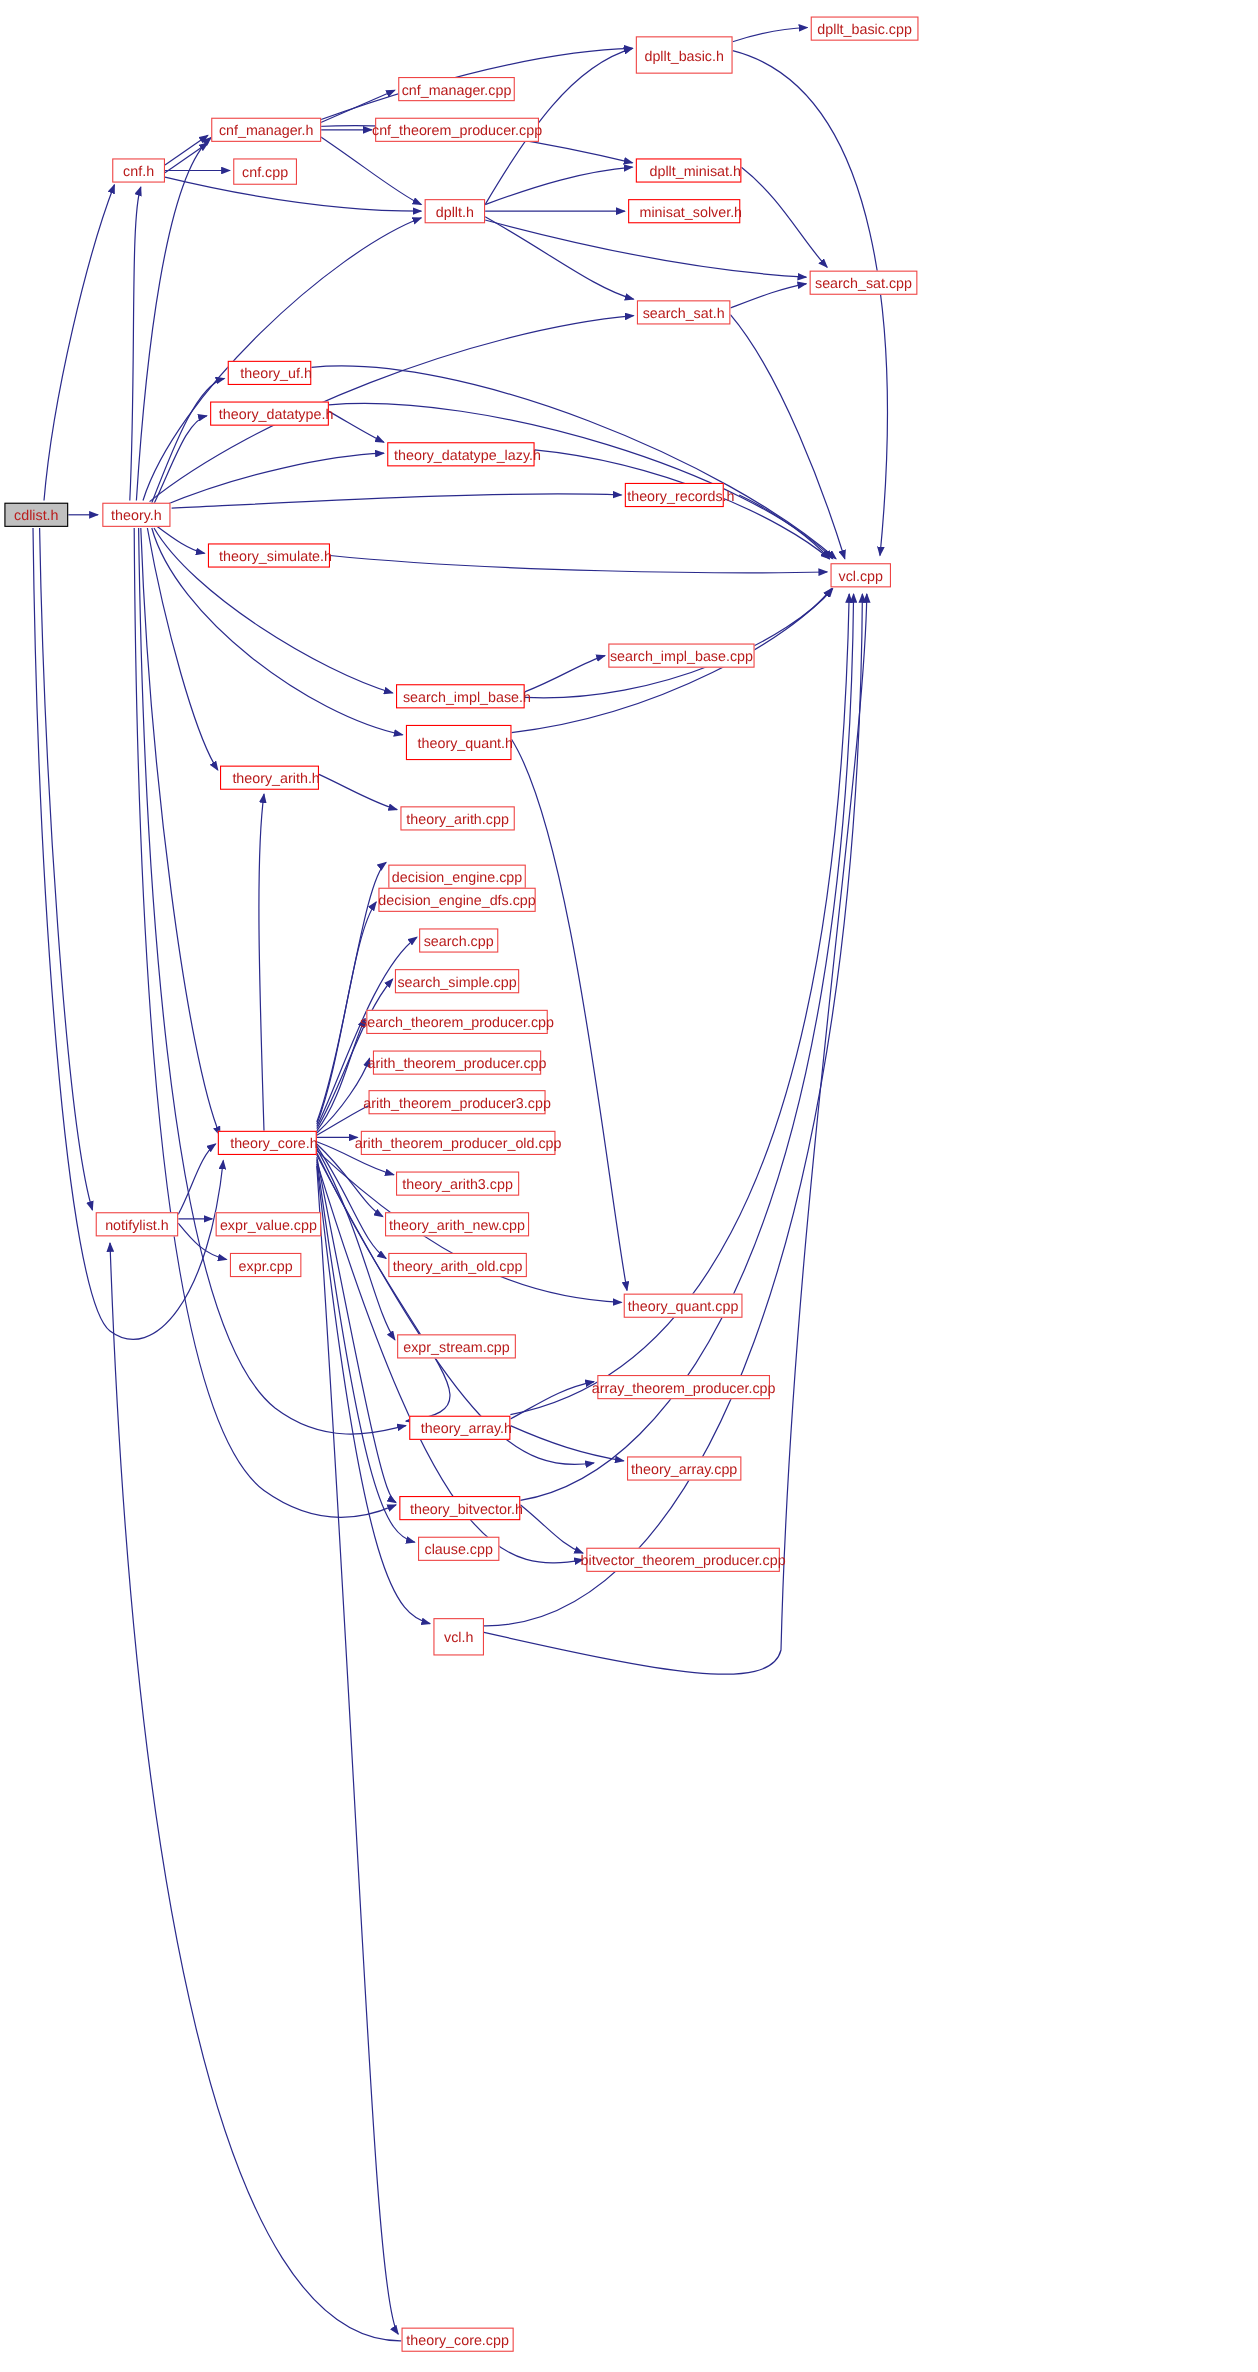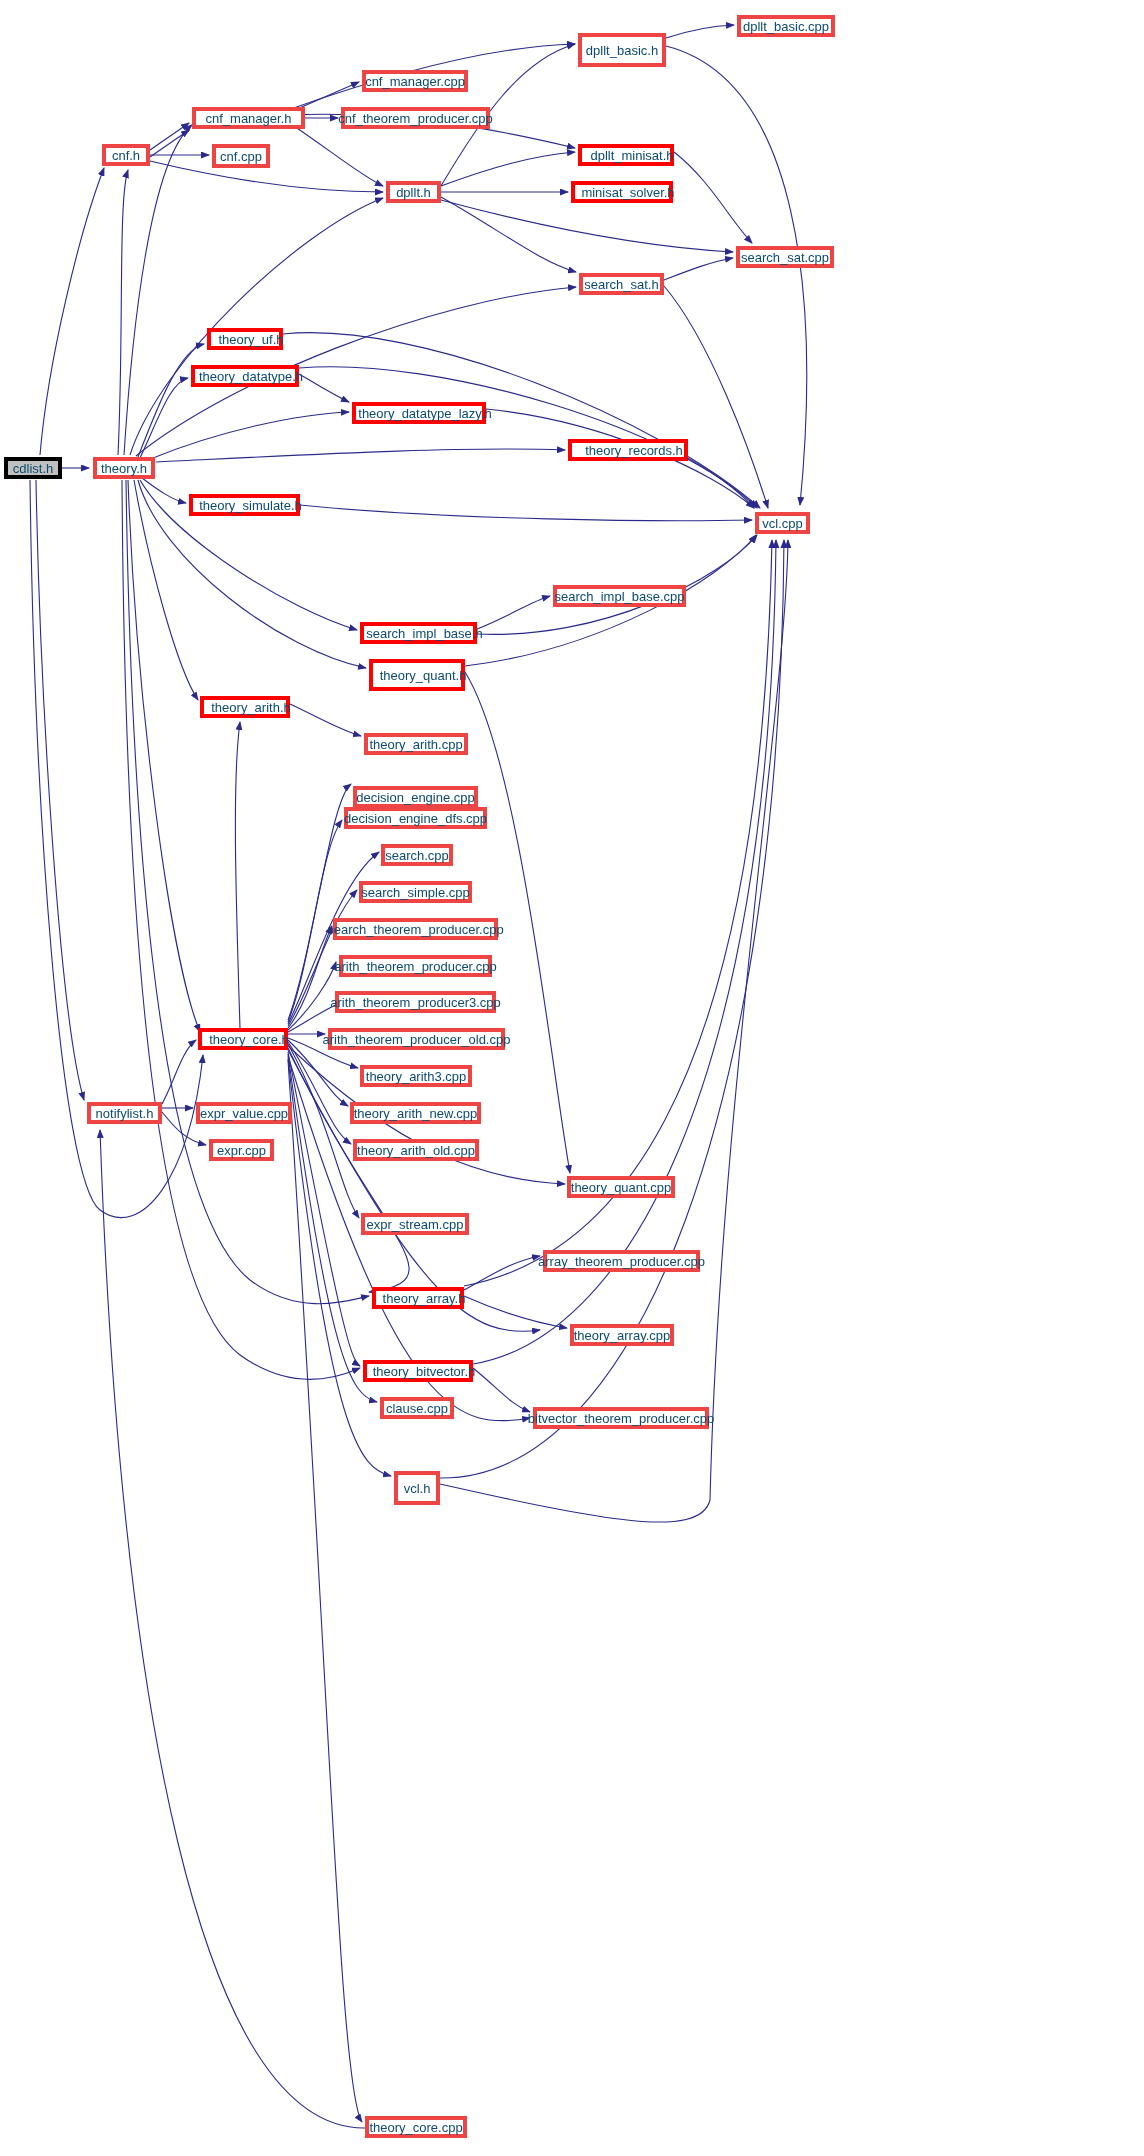--- a/index.html
+++ b/index.html
@@ -2,23 +2,23 @@
 <html><head>
 <meta charset="utf-8">
 <style>
   html,body{margin:0;padding:0;background:#ffffff;}
   body{font-family:"Liberation Sans", sans-serif;}
   #canvas{position:relative;width:1144px;height:2156px;overflow:hidden;background:#fff;}
   #edges{position:absolute;left:0;top:0;width:1144px;height:2156px;}
   .node{
     position:absolute;
     box-sizing:border-box;
-    border:4px solid #ef4444;
+    border:1px solid #ef4444;
     background:#ffffff;
-    color:#0c4a6e;
+    color:#b91c1c;
     font-size:13px;
     line-height:1;
     display:flex;
     align-items:center;
     justify-content:center;
     white-space:nowrap;
     padding:0 4px;
   }
   .node.red{border-color:#ff0000;padding-left:16px;}
   .node.filled{background:#c0c0c0;border-color:#000;}
@@ -171,35 +171,35 @@
 
     <path d="M440,1484 C600,1520 700,1540 710,1500 C720,1100 786,700 788,540"></path>
 
     <path d="M365,2128 C200,2130 120,1700 100,1130"></path>
   </g>
 </svg>
 
 <div class="node filled" style="left:4px;top:457px;width:58px;height:22px">cdlist.h</div>
 <div class="node" style="left:93px;top:457px;width:62px;height:22px">theory.h</div>
 <div class="node" style="left:102px;top:144px;width:48px;height:22px">cnf.h</div>
-<div class="node" style="left:192px;top:107px;width:113px;height:22px">cnf_manager.h</div>
+<div class="node" style="left:192px;top:107px;width:100px;height:22px">cnf_manager.h</div>
 <div class="node" style="left:212px;top:144px;width:58px;height:24px">cnf.cpp</div>
 <div class="node" style="left:362px;top:70px;width:106px;height:22px">cnf_manager.cpp</div>
 <div class="node" style="left:341px;top:107px;width:149px;height:22px">cnf_theorem_producer.cpp</div>
 <div class="node" style="left:386px;top:181px;width:55px;height:22px">dpllt.h</div>
 <div class="node" style="left:578px;top:33px;width:88px;height:34px">dpllt_basic.h</div>
 <div class="node" style="left:737px;top:15px;width:98px;height:22px">dpllt_basic.cpp</div>
 <div class="node red" style="left:578px;top:144px;width:96px;height:22px">dpllt_minisat.h</div>
 <div class="node red" style="left:571px;top:181px;width:102px;height:22px">minisat_solver.h</div>
 <div class="node" style="left:579px;top:273px;width:85px;height:22px">search_sat.h</div>
 <div class="node" style="left:736px;top:246px;width:98px;height:22px">search_sat.cpp</div>
 <div class="node red" style="left:207px;top:328px;width:76px;height:22px">theory_uf.h</div>
 <div class="node red" style="left:191px;top:365px;width:108px;height:22px">theory_datatype.h</div>
 <div class="node red" style="left:352px;top:402px;width:134px;height:22px">theory_datatype_lazy.h</div>
-<div class="node red" style="left:568px;top:439px;width:120px;height:22px">theory_records.h</div>
+<div class="node red" style="left:568px;top:439px;width:90px;height:22px">theory_records.h</div>
 <div class="node red" style="left:189px;top:494px;width:111px;height:22px">theory_simulate.h</div>
 <div class="node" style="left:755px;top:512px;width:55px;height:22px">vcl.cpp</div>
 <div class="node" style="left:553px;top:585px;width:133px;height:22px">search_impl_base.cpp</div>
 <div class="node red" style="left:360px;top:622px;width:117px;height:22px">search_impl_base.h</div>
 <div class="node red" style="left:369px;top:659px;width:96px;height:32px">theory_quant.h</div>
 <div class="node red" style="left:200px;top:696px;width:90px;height:22px">theory_arith.h</div>
 <div class="node" style="left:364px;top:733px;width:104px;height:22px">theory_arith.cpp</div>
 <div class="node" style="left:353px;top:786px;width:125px;height:22px">decision_engine.cpp</div>
 <div class="node" style="left:344px;top:807px;width:143px;height:22px">decision_engine_dfs.cpp</div>
 <div class="node" style="left:381px;top:844px;width:72px;height:22px">search.cpp</div>

